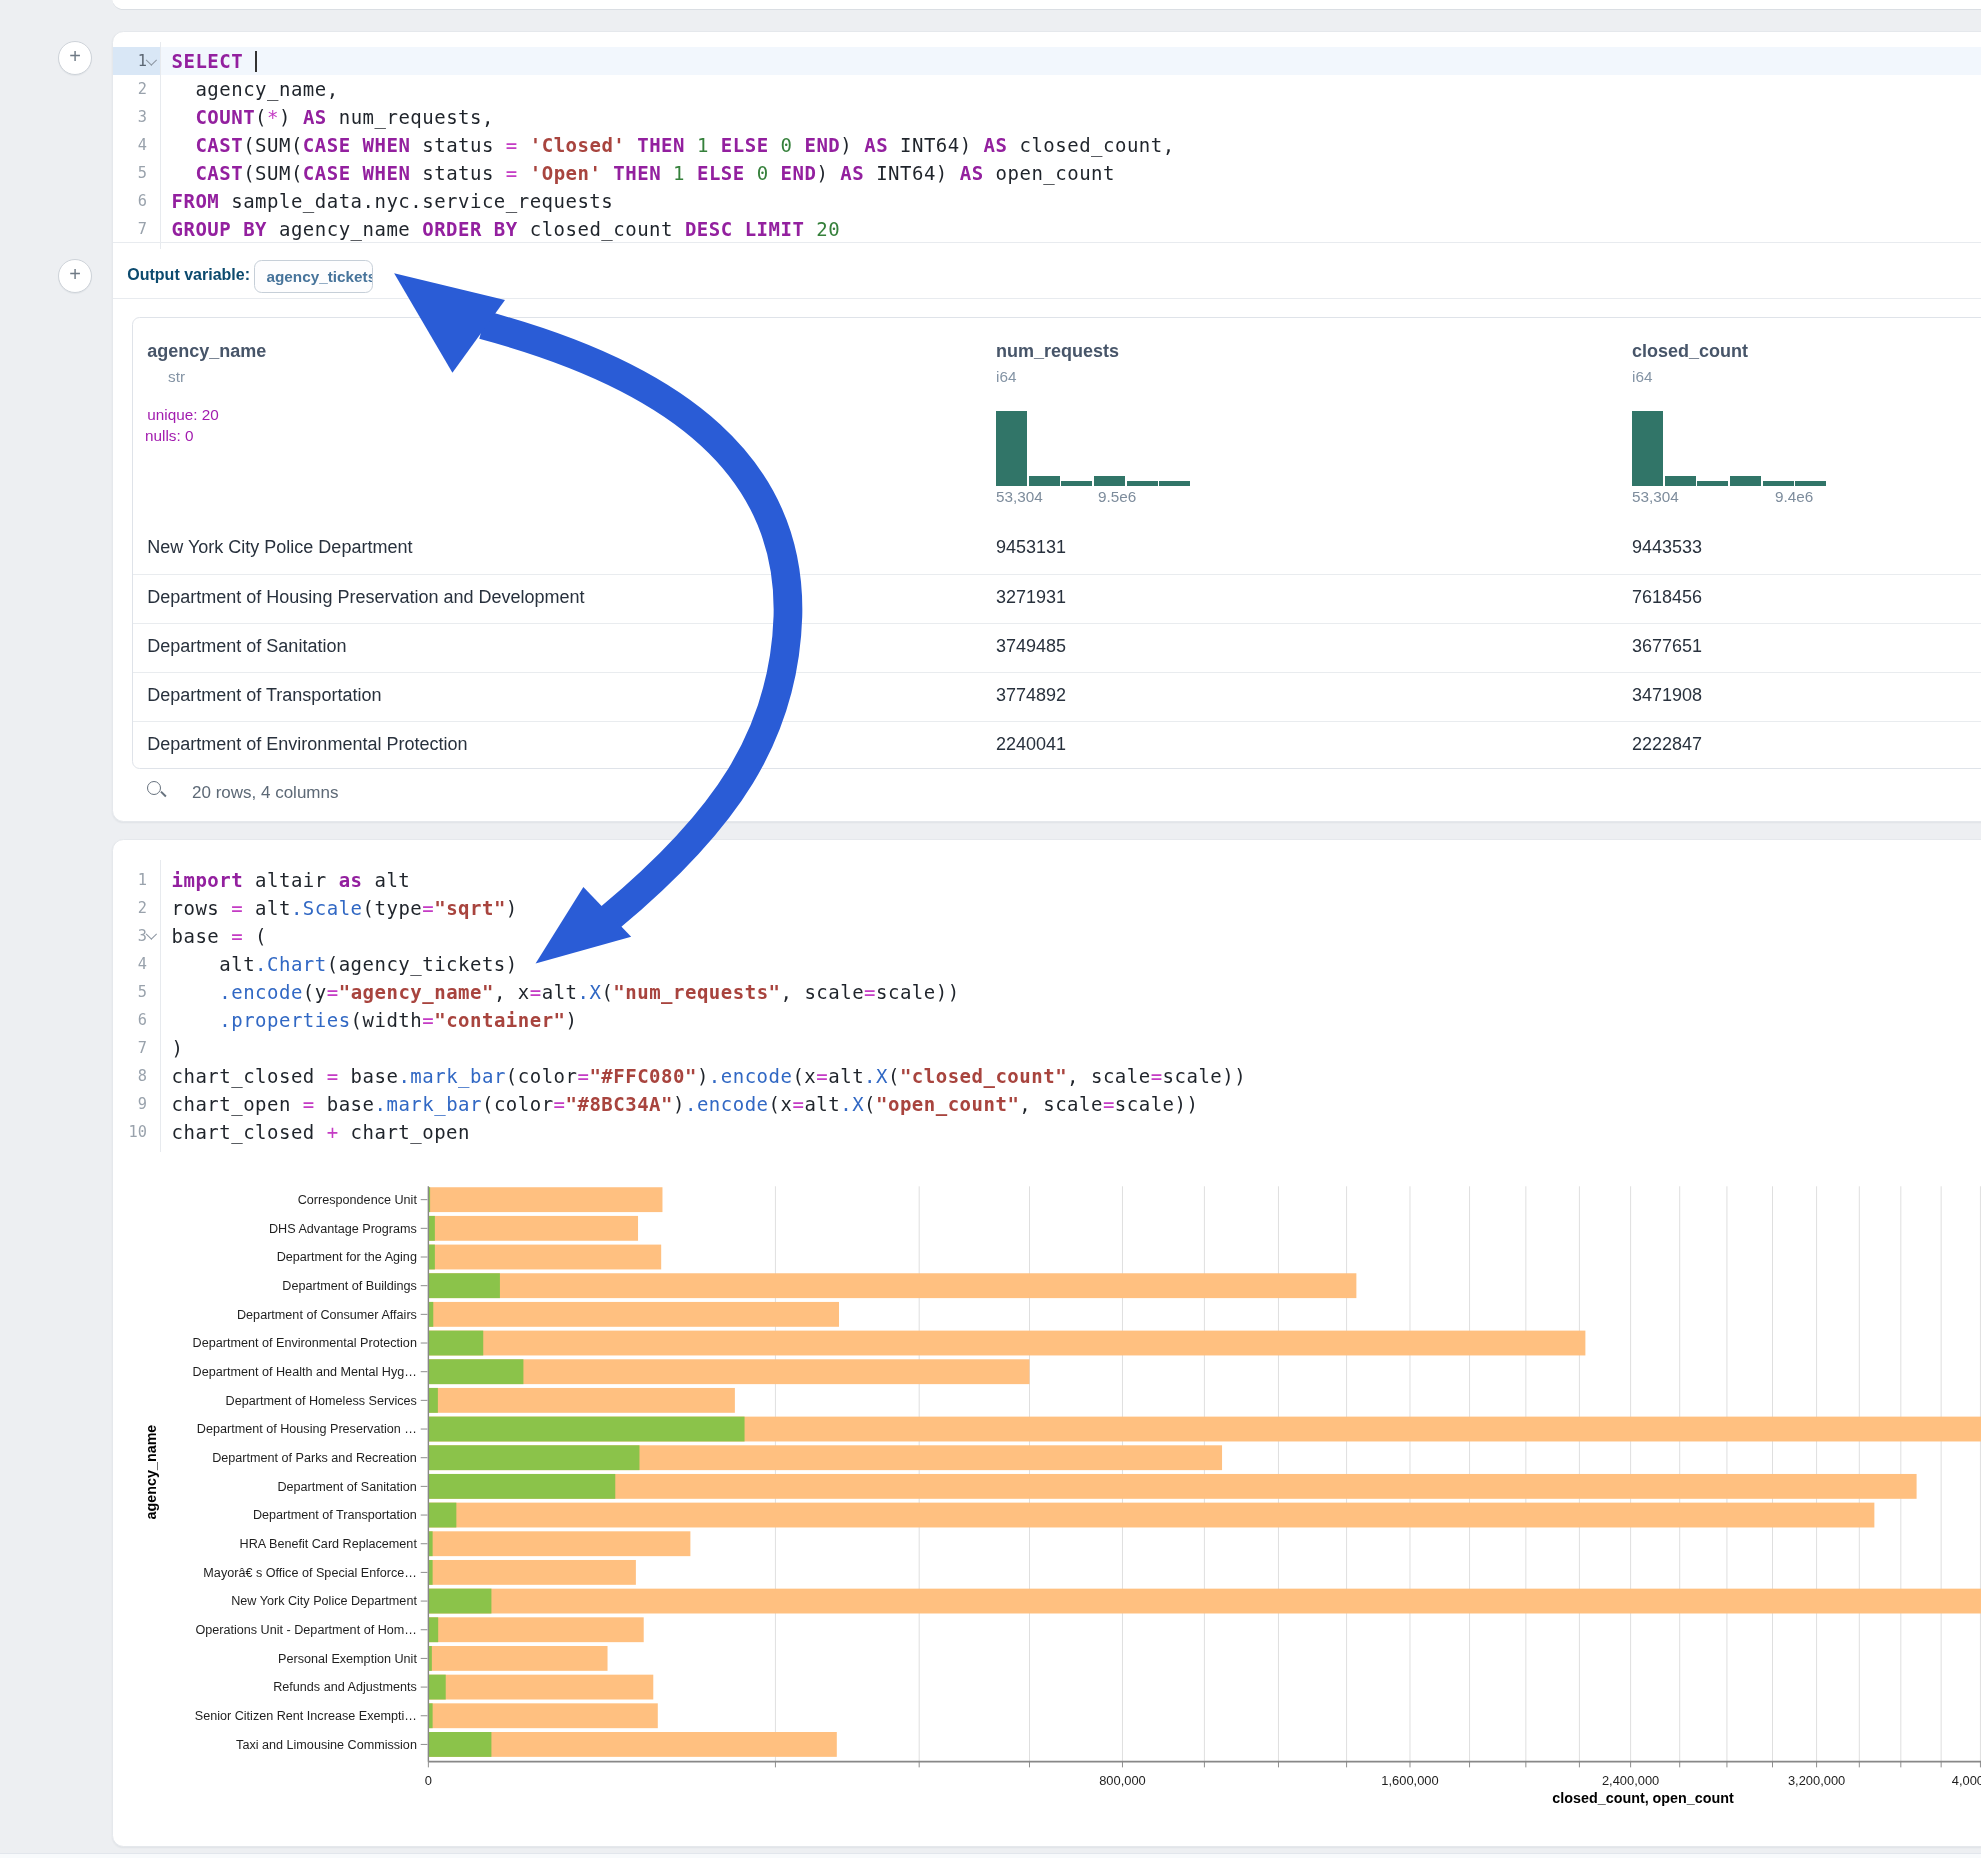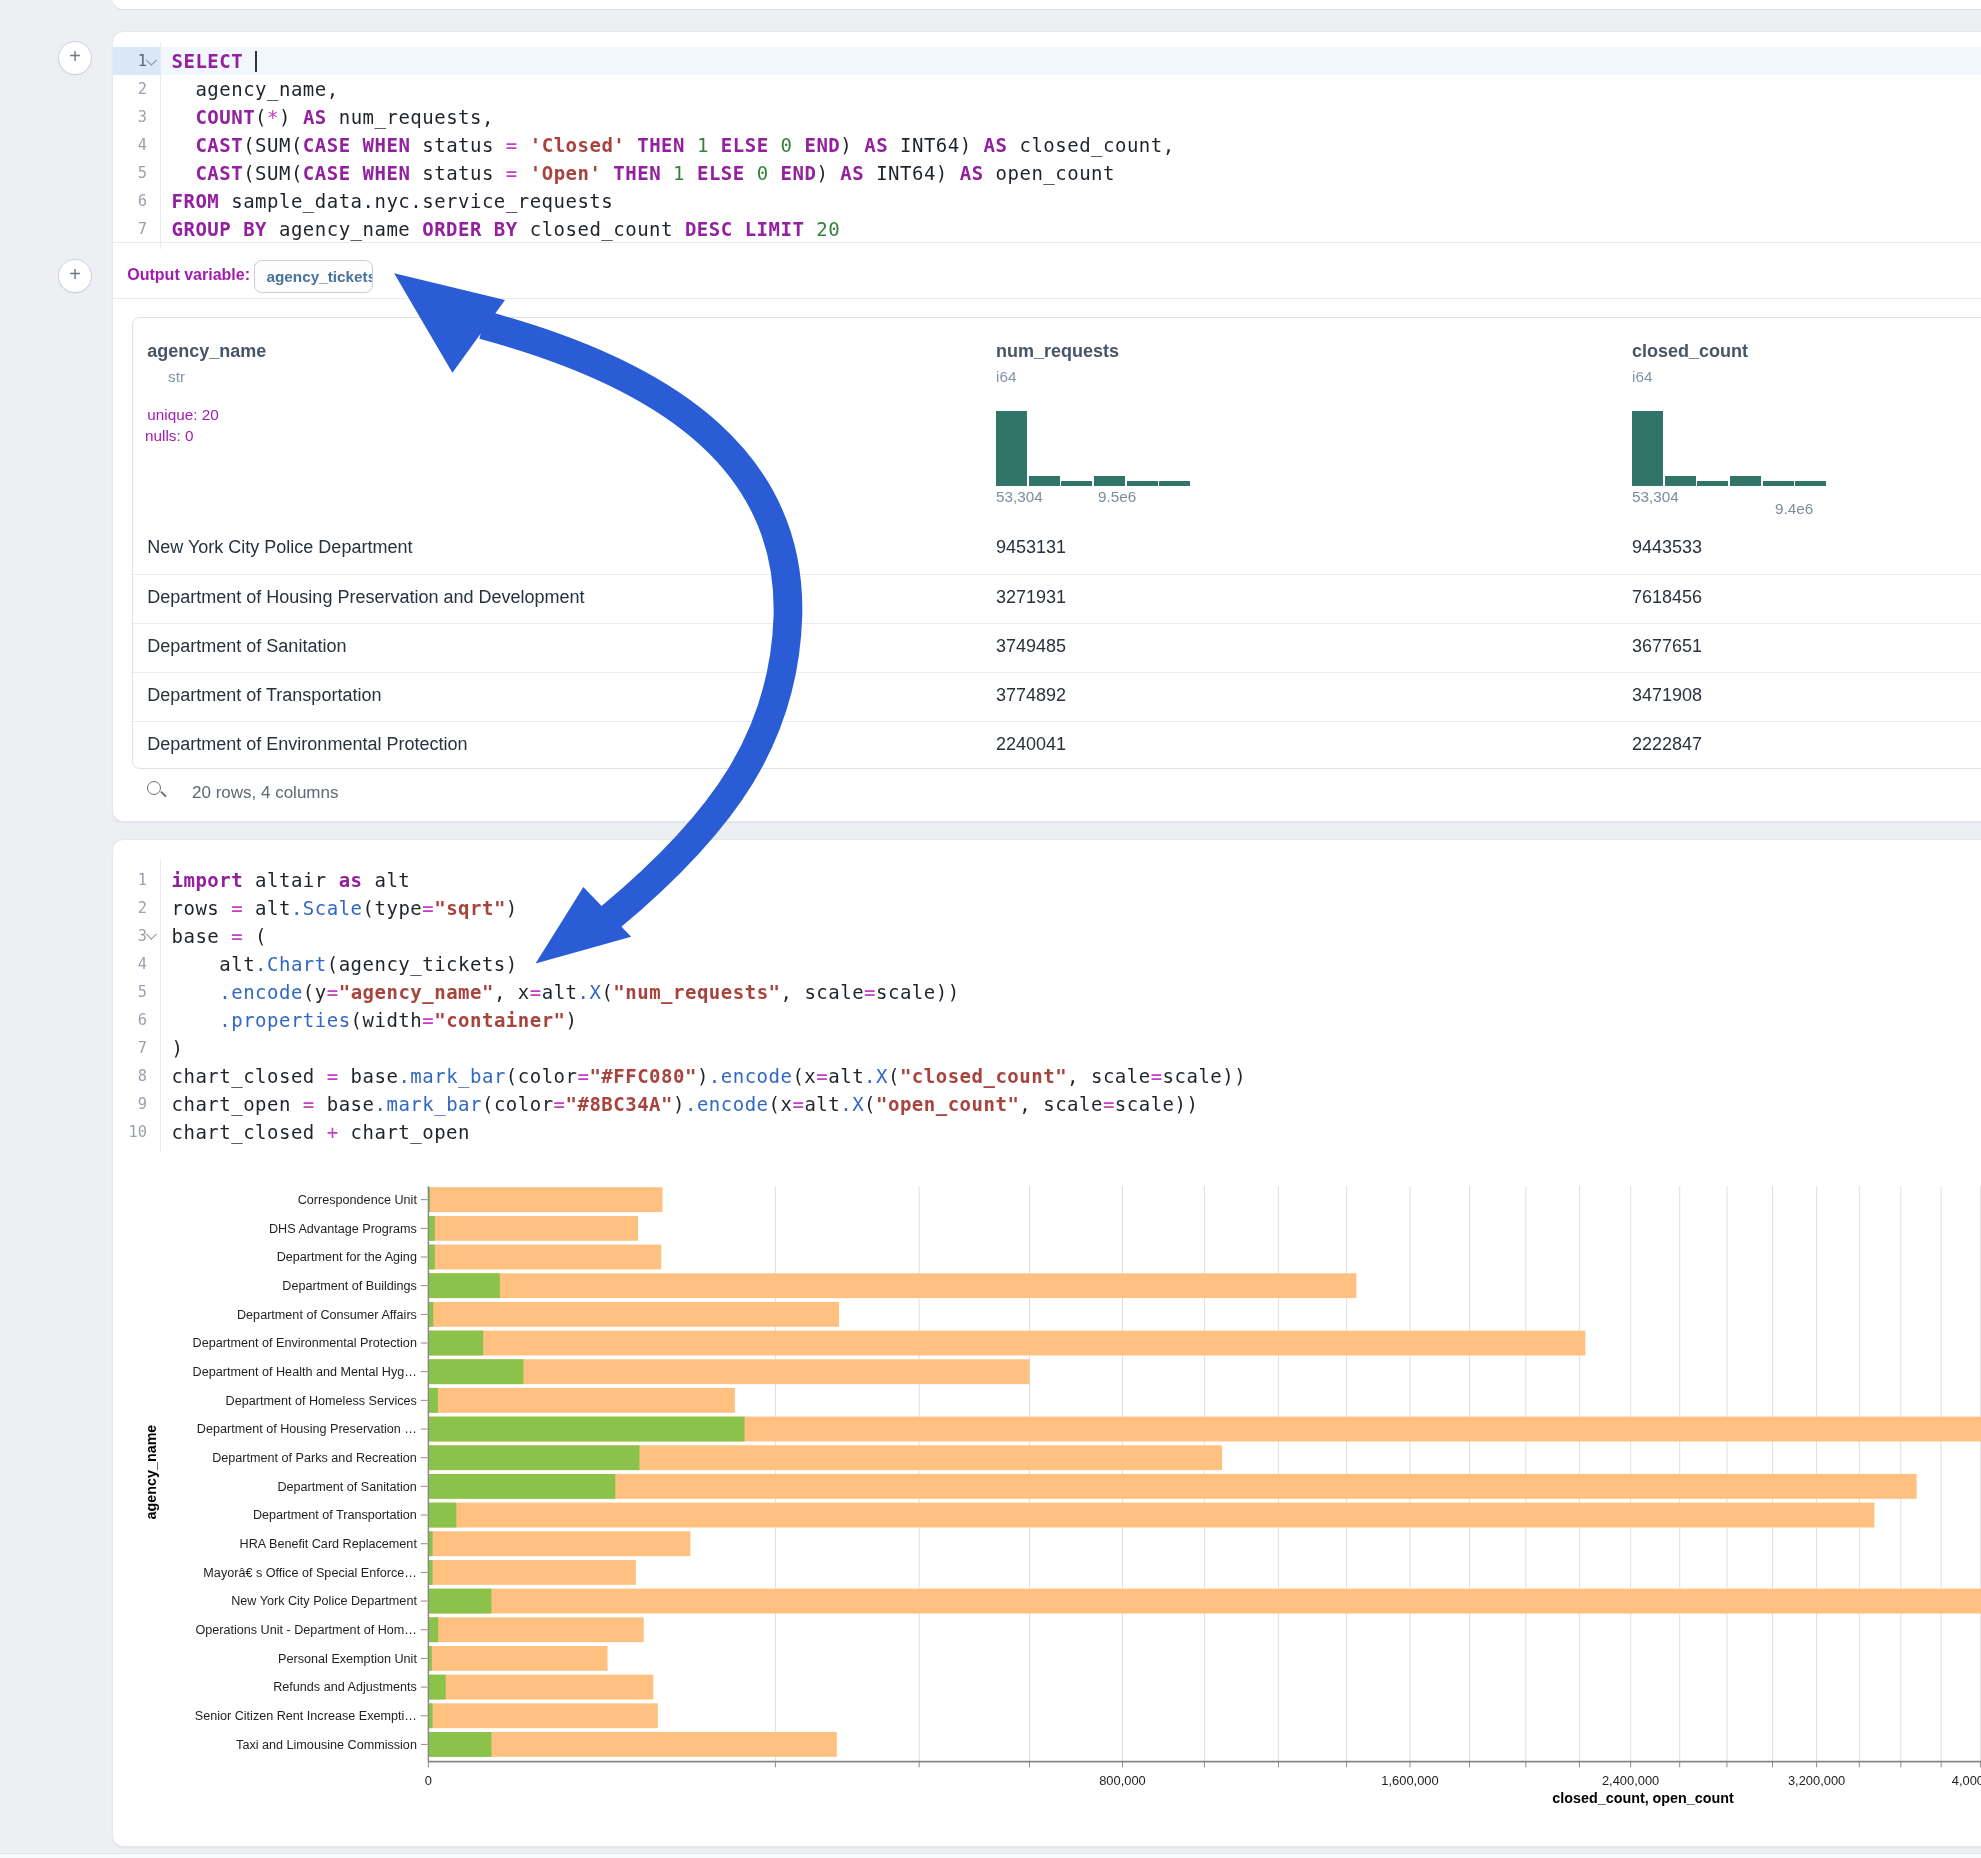--- a/index.html
+++ b/index.html
@@ -51,21 +51,21 @@
   }
   .tk-kw{color:#93209f;font-weight:bold;}
   .tk-op{color:#c43bc4;}
   .tk-str{color:#a8443e;font-weight:bold;}
   .tk-num{color:#35803b;}
   .tk-fn{color:#3168c4;}
   .tk-plain{color:#1f242b;}
   .cursor{display:inline-block;width:1.9px;height:21px;background:#333;vertical-align:-3.8px;}
   
   .divider{position:absolute;left:0;right:0;height:1px;background:#e8ebef;}
-  .out-label{position:absolute;left:14.3px;top:234px;font-size:16px;font-weight:bold;color:#a21caf;}
+  .out-label{position:absolute;left:14.3px;top:234px;font-size:16px;font-weight:bold;color:#0c4a6e;}
   .out-pill{
     position:absolute;left:141px;top:228px;width:119px;height:32.5px;box-sizing:border-box;
     border:1px solid #c6cfd8;border-radius:7.6px;background:#fdfdfe;overflow:hidden;
     font-size:15.3px;font-weight:bold;color:#47749b;line-height:31px;padding-left:11.5px;
     white-space:nowrap;cursor:pointer;
   }
   
   .tbl{
     position:absolute;left:19px;right:-38px;top:285px;height:452px;box-sizing:border-box;
     border:1px solid #dfe3e9;border-radius:7.6px;background:#fff;
@@ -135,21 +135,21 @@
       <div class="col-type" style="left: 1499px;">i64</div>
       <div class="hist" style="left: 1499px;">
         <div class="hbar" style="left: 0px; width: 31px; height: 75px; background: rgb(49, 117, 104);"></div>
         <div class="hbar" style="left: 33px; width: 31px; height: 10.4px; background: rgb(49, 117, 104);"></div>
         <div class="hbar" style="left: 65px; width: 31px; height: 5.2px; background: rgb(49, 117, 104);"></div>
         <div class="hbar" style="left: 98px; width: 31px; height: 9.7px; background: rgb(49, 117, 104);"></div>
         <div class="hbar" style="left: 131px; width: 31px; height: 4.8px; background: rgb(49, 117, 104);"></div>
         <div class="hbar" style="left: 163px; width: 31px; height: 4.8px; background: rgb(49, 117, 104);"></div>
       </div>
       <div class="hist-lab" style="left: 1499px;">53,304</div>
-      <div class="hist-lab" style="left: 1642px; margin-top: 12px;">9.4e6</div>
+      <div class="hist-lab" style="left: 1642px;">9.4e6</div>
       <div class="trow" style="top: 206px;">
         <div class="c0">New York City Police Department</div>
         <div class="c1">9453131</div>
         <div class="c2">9443533</div>
       </div>
       <div class="tsep" style="top: 256px;"></div>
       <div class="trow" style="top: 256px;">
         <div class="c0">Department of Housing Preservation and Development</div>
         <div class="c1">3271931</div>
         <div class="c2">7618456</div>

